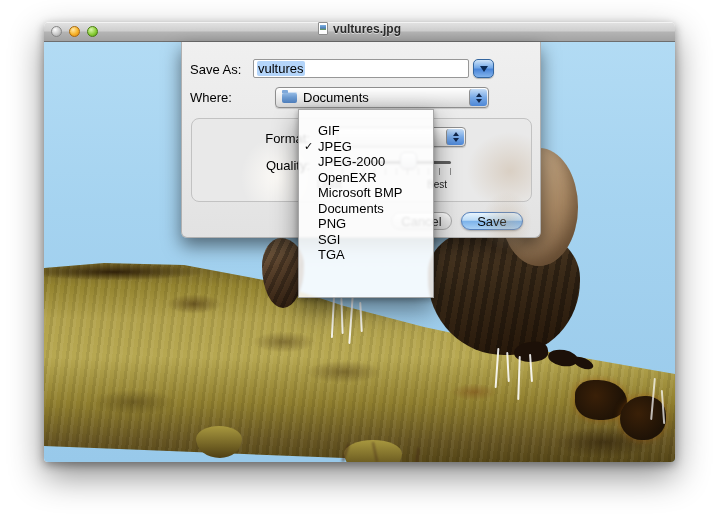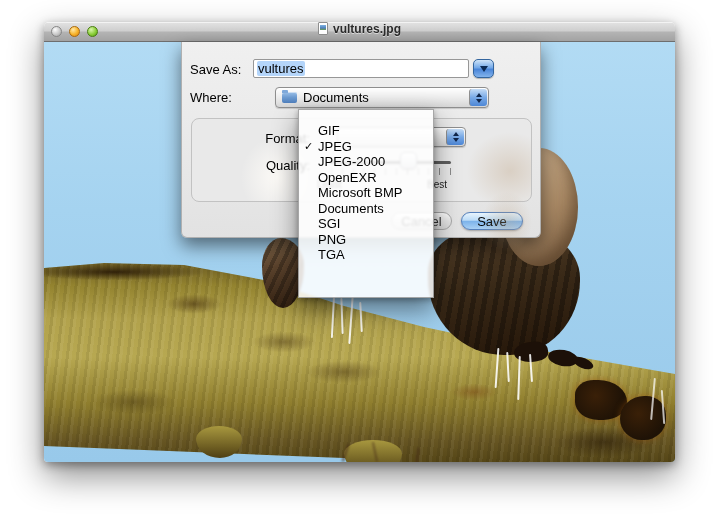--- a/index.html
+++ b/index.html
@@ -239,18 +239,18 @@
     <div class="btn btn-save">Save</div>
   </div>
 
   <div class="menu">
     <div class="mi">GIF</div>
     <div class="mi"><span class="chk">✓</span><span>JPEG</span></div>
     <div class="mi">JPEG-2000</div>
     <div class="mi">OpenEXR</div>
     <div class="mi">Microsoft BMP</div>
     <div class="mi">Documents</div>
+    <div class="mi">PNG</div>
     <div class="mi">SGI</div>
-    <div class="mi">PNG</div>
     <div class="mi">TGA</div>
   </div>
 
 </div>
 
 </body></html>

